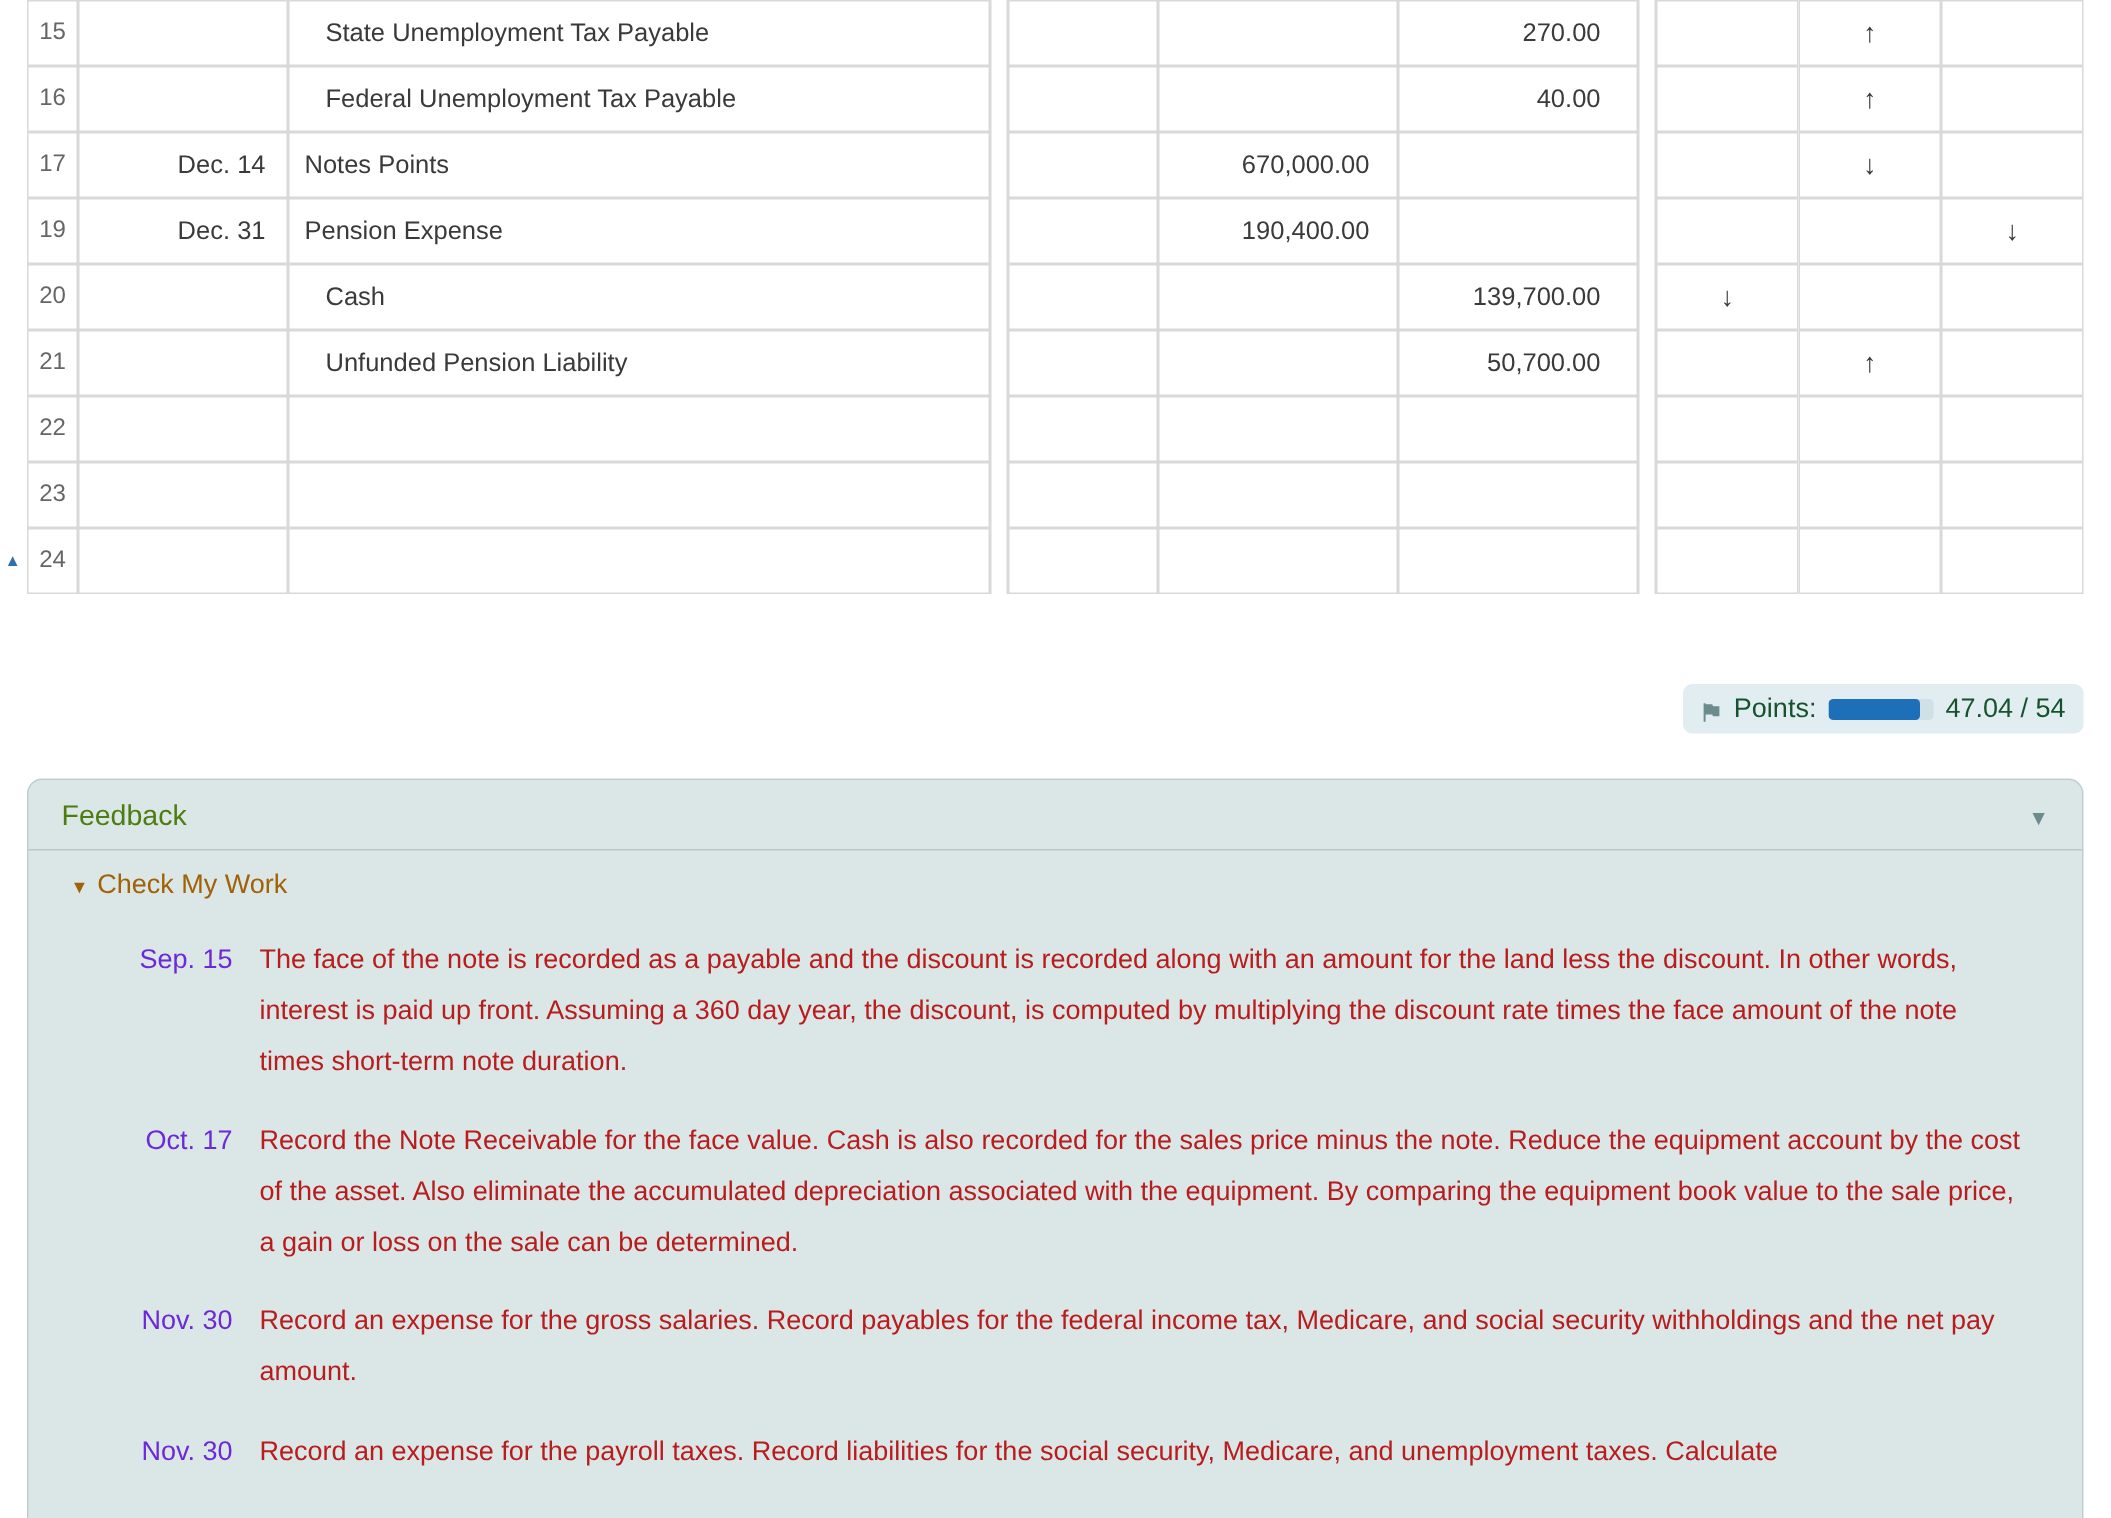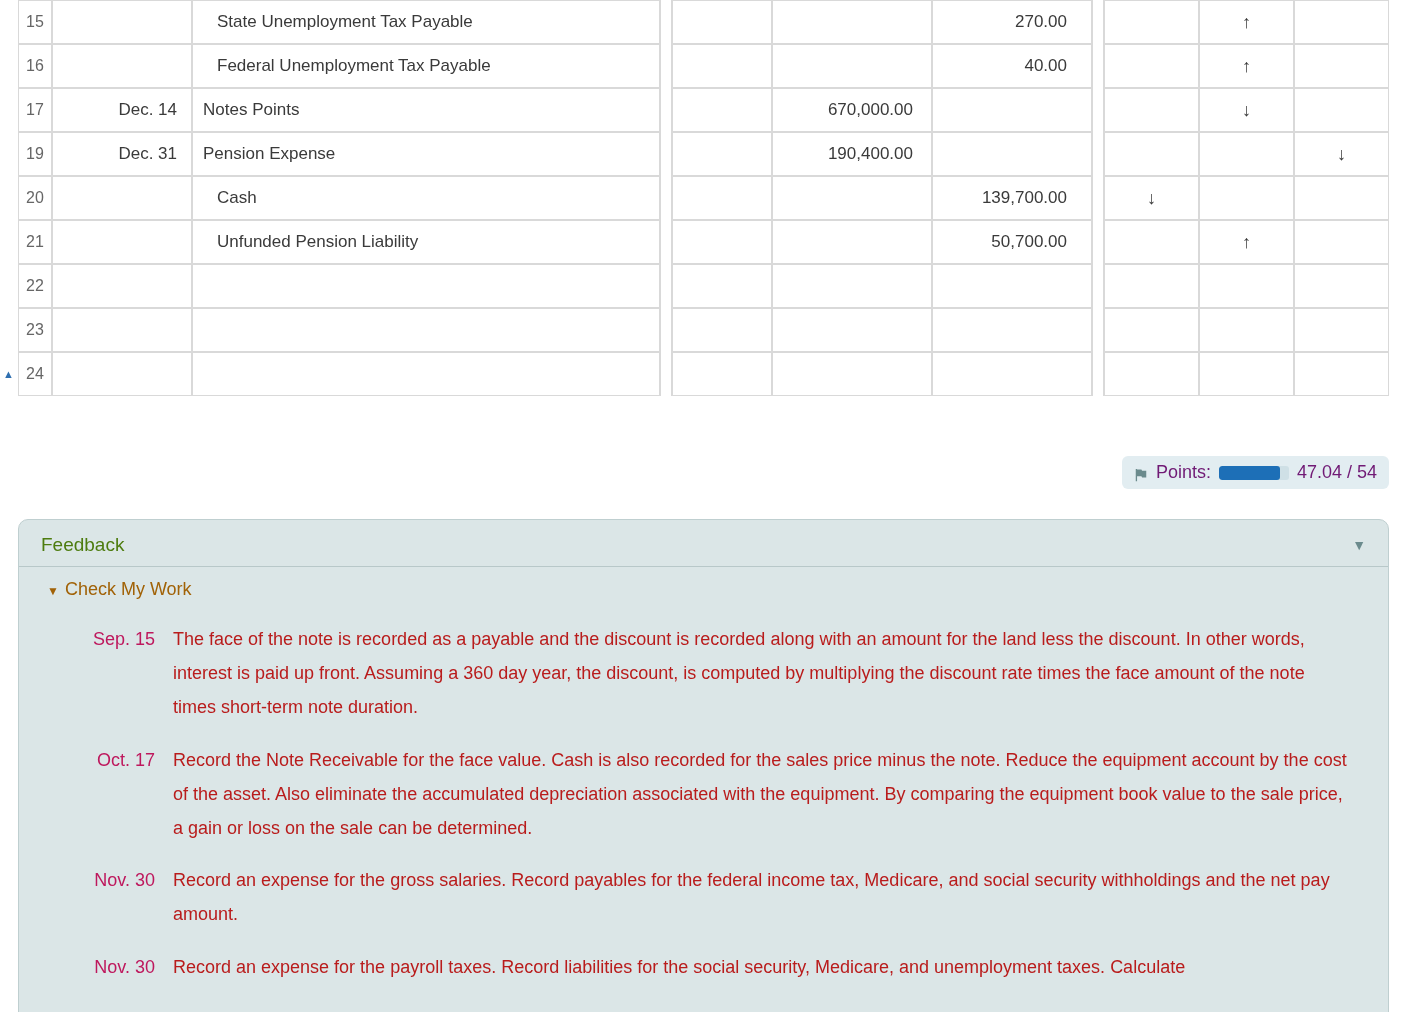--- a/index.html
+++ b/index.html
@@ -66,21 +66,21 @@
     margin: 60px 0 30px 0;
   }
   .points-bar {
     display:inline-flex;
     align-items:center;
     background:#e2edf1;
     border-radius:6px;
     padding:6px 12px;
     gap:8px;
     font-size:18px;
-    color:#701a75;
+    color:#14532d;
     text-align:right;
   }
   .points-bar .flag-ico {
     width:14px; height:14px;
     display:inline-block;
   }
   .points-bar .flag-ico svg { width:14px; height:14px; }
   .points-bar .progress {
     width:70px; height:14px;
     background:#cfe0e6;
@@ -126,21 +126,21 @@
     padding:4px 40px 0 60px;
   }
   .fb-item {
     display:flex;
     gap:18px;
     margin:14px 0 18px 0;
   }
   .fb-item .date {
     flex:0 0 76px;
     text-align:right;
-    color:#be185d;
+    color:#6d28d9;
     font-size:18px;
     line-height:1.9;
     white-space:nowrap;
   }
   .fb-item .text {
     flex:1;
     color:#b91c1c;
     font-size:18px;
     line-height:1.9;
   }

